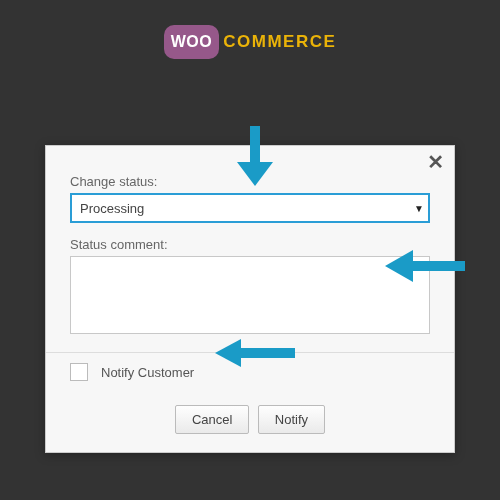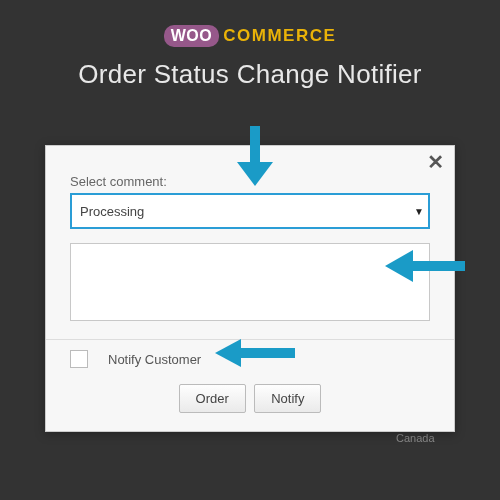--- a/index.html
+++ b/index.html
@@ -18,21 +18,21 @@
     .logo {
       display: inline-flex;
       align-items: center;
       gap: 4px;
     }
     .logo-badge {
       background: #96588a;
       color: #fff;
       font-weight: 700;
       font-size: 16px;
-      padding: 2px 7px;
+      padding: 8px 7px;
       border-radius: 10px;
       letter-spacing: 0.5px;
     }
     .logo-text {
       color: #eab308;
       font-weight: 700;
       font-size: 17px;
       letter-spacing: 1.5px;
     }
     .title {
@@ -70,21 +70,21 @@
       font-size: 13px;
       margin-bottom: 4px;
       display: block;
     }
     .select-wrap {
       position: relative;
       margin-bottom: 14px;
     }
     .status-select {
       width: 100%;
-      height: 36px;
+      height: 30px;
       border: 2px solid #2a9dd6;
       background: #fff;
       color: #444;
       font-size: 13px;
       padding: 0 8px;
       appearance: none;
       -webkit-appearance: none;
     }
     .select-caret {
       position: absolute;
@@ -105,22 +105,22 @@
       padding: 4px;
     }
     .divider {
       border: none;
       border-top: 1px solid #ddd;
       margin: 14px -24px 10px -24px;
     }
     .notify-row {
       display: flex;
       align-items: center;
-      gap: 20px;
-      margin-bottom: 16px;
+      gap: 13px;
+      margin-bottom: 24px;
     }
     .notify-check {
       width: 18px;
       height: 18px;
       border: 1px solid #bbb;
       background: #fff;
       appearance: none;
       cursor: pointer;
     }
     .notify-label {
@@ -172,41 +172,41 @@
     }
   </style>
 </head>
 <body>
 
 <div class="header-area">
   <div class="logo">
     <span class="logo-badge">WOO</span>
     <span class="logo-text">COMMERCE</span>
   </div>
-  <h1 class="title">Order Status Change Notifier</h1>
 </div>
 
 <div class="dialog">
   <span class="dialog-close">✕</span>
   <div class="dialog-body">
-    <label class="field-label">Select comment:</label>
+    <label class="field-label">Change status:</label>
     <div class="select-wrap">
       <select class="status-select">
         <option>Processing</option>
       </select>
       <span class="select-caret">▼</span>
     </div>
+    <label class="field-label">Status comment:</label>
     <textarea class="comment-box" style=""></textarea>
     <hr class="divider">
     <div class="notify-row">
       <input type="checkbox" class="notify-check" style="">
       <span class="notify-label">Notify Customer</span>
     </div>
     <div class="button-row">
-      <button class="btn">Order</button>
+      <button class="btn">Cancel</button>
       <button class="btn">Notify</button>
     </div>
   </div>
 </div>
 
 <svg class="arrow arrow-down" viewBox="0 0 40 60">
   <rect x="15" y="0" width="10" height="38"></rect>
   <polygon points="20,60 2,36 38,36"></polygon>
 </svg>
 <svg class="arrow arrow-left-1" viewBox="0 0 80 36">

